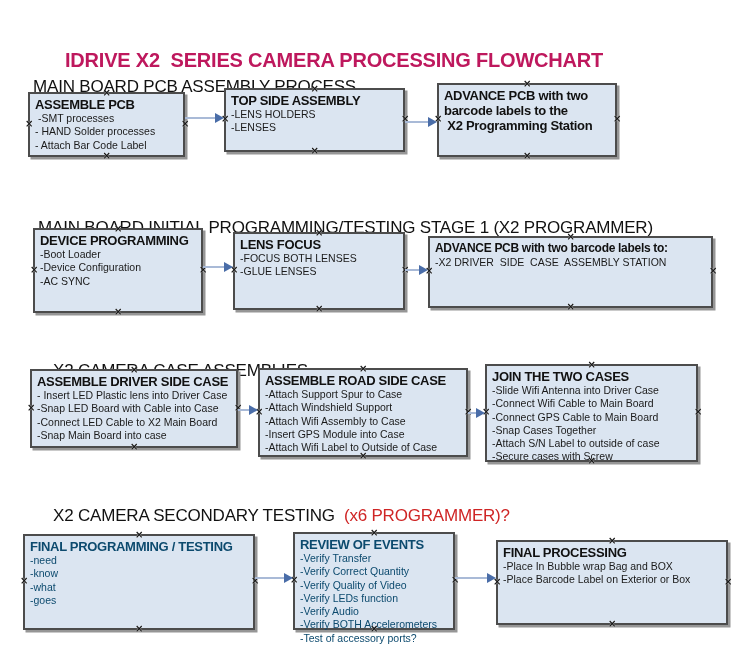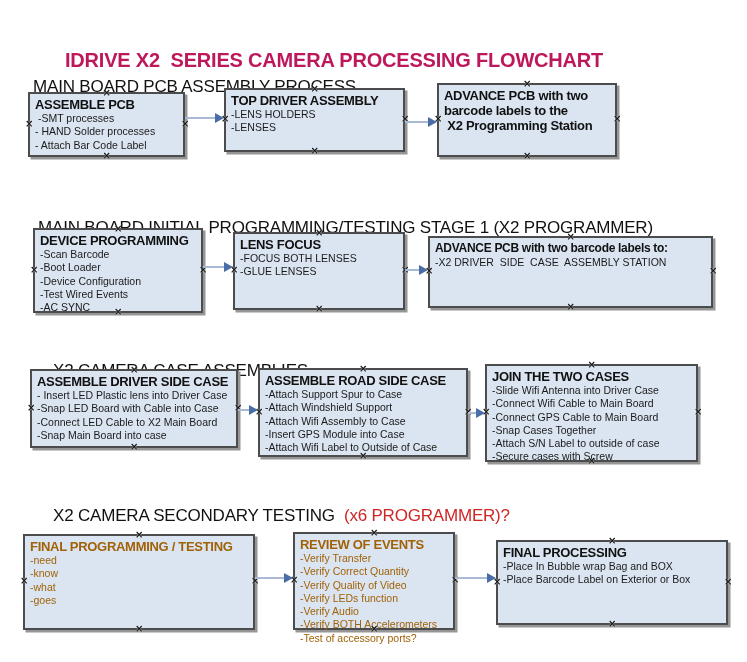--- a/index.html
+++ b/index.html
@@ -20,21 +20,21 @@
     box-shadow:2.5px 2.5px 0 0 #969696;padding:3px 2px 2px 5px;
   }
   .btitle{
     font-size:13px;font-weight:bold;color:#111;line-height:15px;
     white-space:pre-wrap;letter-spacing:-0.3px;
   }
   .btitle.tight{font-size:12px;}
   .bitem{
     font-size:10.5px;color:#1a1a1a;line-height:13.3px;white-space:pre;
   }
-  .fbox.red .btitle,.fbox.red .bitem{color:#a16207;}
+  .fbox.red .btitle,.fbox.red .bitem{color:#0c4a6e;}
   .arrow{position:absolute;height:10px;}
   .arrow .shaft{position:absolute;left:0;right:6px;top:4px;border-top:2px solid #a9bad7;}
   .arrow .ahead{
     position:absolute;right:0;top:0;width:0;height:0;
     border-left:9px solid #4a6da8;border-top:5px solid transparent;border-bottom:5px solid transparent;
   }
   .gp{
     position:absolute;font-family:"DejaVu Sans",sans-serif;font-size:10px;font-weight:bold;
     color:#111;line-height:10px;width:7px;height:10px;text-align:center;
     text-shadow:0 0 1px #fff;pointer-events:none;
@@ -60,21 +60,21 @@
     <div class="bitem"> -SMT processes</div>
     <div class="bitem">- HAND Solder processes</div>
     <div class="bitem">- Attach Bar Code Label</div>
   <span class="gp gp-t">×</span>
       <span class="gp gp-b">×</span>
       <span class="gp gp-l">×</span>
       <span class="gp gp-r">×</span>
     </div>
 
   <div class="fbox" style="left:224px;top:88px;width:181px;height:64px;">
-    <div class="btitle">TOP DRIVER ASSEMBLY</div>
+    <div class="btitle">TOP SIDE ASSEMBLY</div>
     <div class="bitem">-LENS HOLDERS</div>
     <div class="bitem">-LENSES</div>
   <span class="gp gp-t">×</span>
       <span class="gp gp-b">×</span>
       <span class="gp gp-l">×</span>
       <span class="gp gp-r">×</span>
     </div>
 
   <div class="fbox" style="left:437px;top:83px;width:180px;height:74px;">
     <div class="btitle">ADVANCE PCB with two
@@ -94,24 +94,22 @@
     <span class="shaft"></span>
     <span class="ahead"></span>
   </div>
 
   <div class="sec-head" style="left:20px;top:198px;">
     <span>MAIN BOARD INITIAL PROGRAMMING/TESTING STAGE 1 (X2 PROGRAMMER)</span>
   </div>
 
   <div class="fbox" style="left:33px;top:228px;width:170px;height:85px;">
     <div class="btitle">DEVICE PROGRAMMING</div>
-    <div class="bitem">-Scan Barcode</div>
     <div class="bitem">-Boot Loader</div>
     <div class="bitem">-Device Configuration</div>
-    <div class="bitem">-Test Wired Events</div>
     <div class="bitem">-AC SYNC</div>
   <span class="gp gp-t">×</span>
       <span class="gp gp-b">×</span>
       <span class="gp gp-l">×</span>
       <span class="gp gp-r">×</span>
     </div>
 
   <div class="fbox" style="left:233px;top:232px;width:172px;height:78px;">
     <div class="btitle">LENS FOCUS</div>
     <div class="bitem">-FOCUS BOTH LENSES</div>

